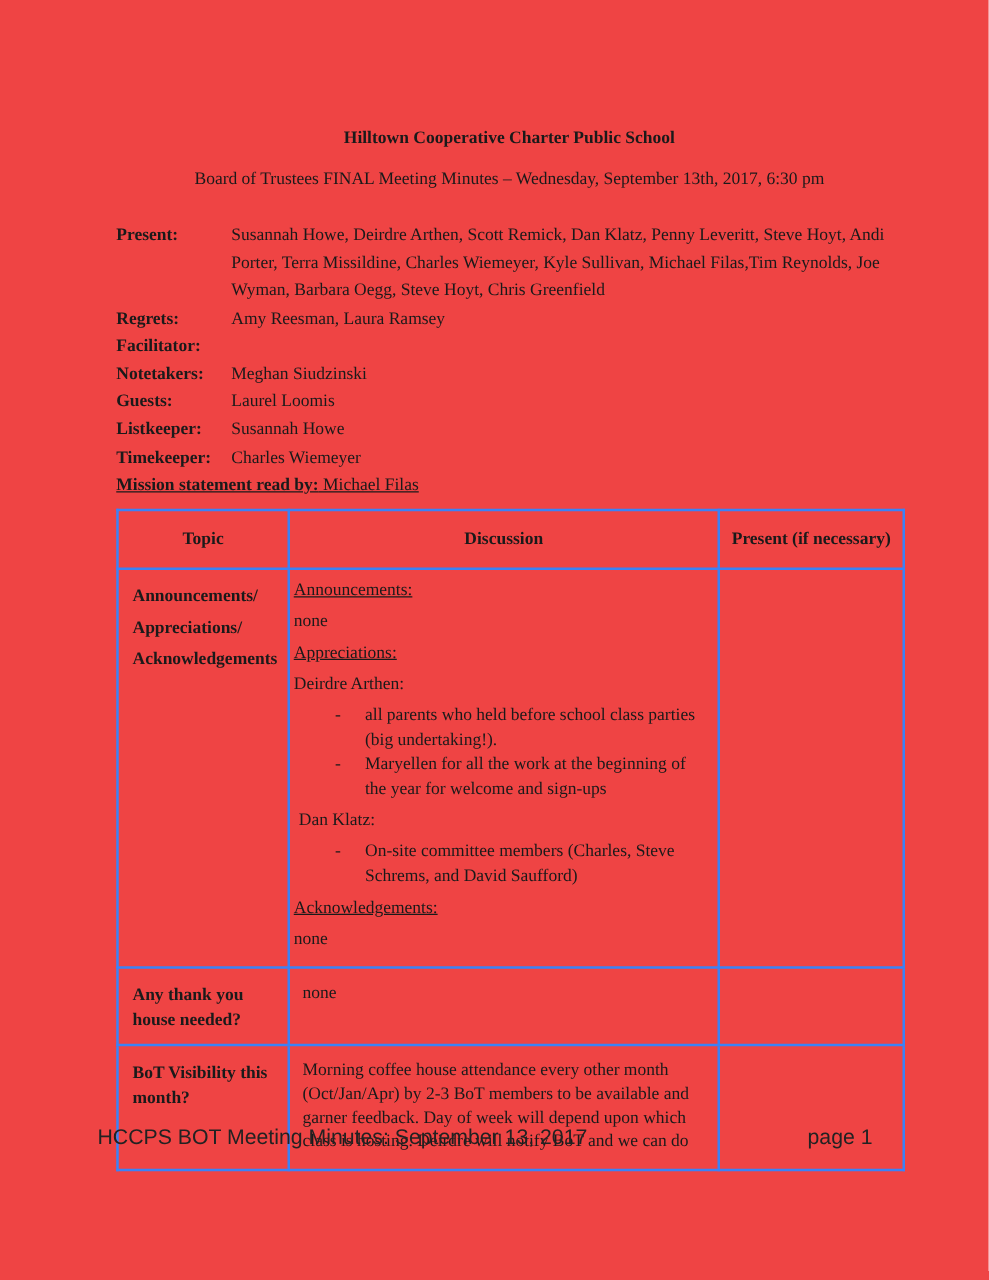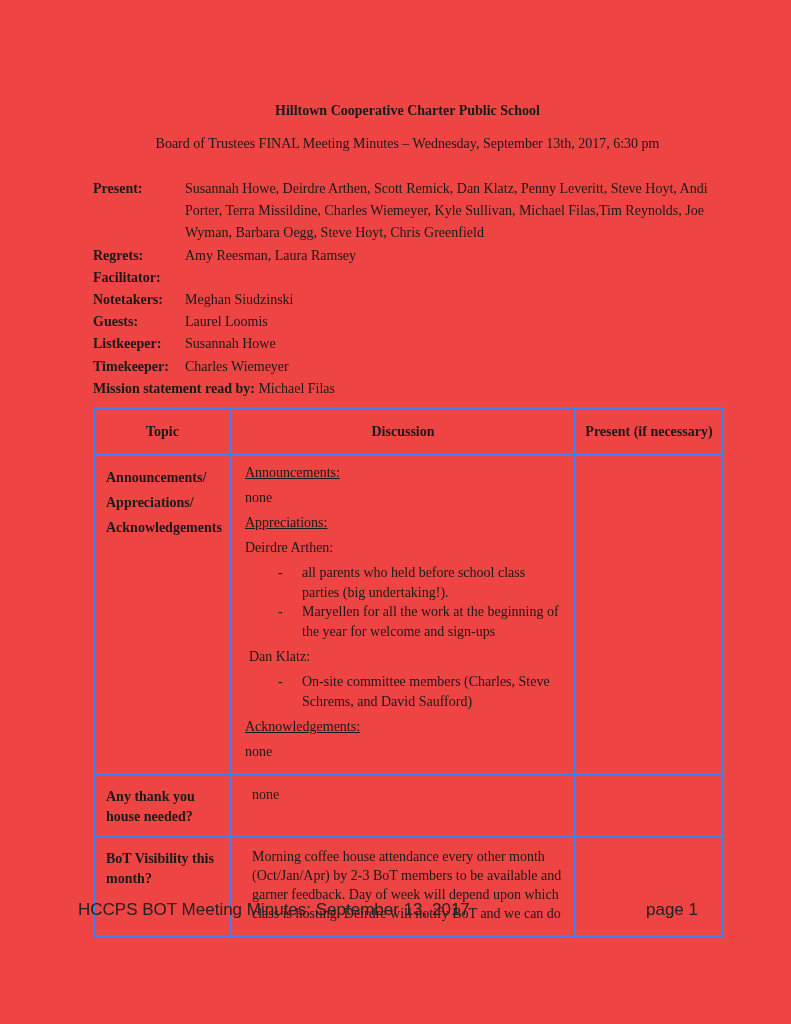--- a/index.html
+++ b/index.html
@@ -33,21 +33,21 @@
   .meta { margin-bottom: 7px; }
   .meta-row {
     display: flex;
     line-height: 22.2px;
   }
   .meta-label {
     flex: 0 0 92px;
     font-weight: bold;
   }
   .meta-value { flex: 1 1 auto; }
-  .meta-mission { line-height: 22.2px; }
+  .meta-mission { line-height: 22.2px; text-decoration: underline; }
   .meta-label-inline { font-weight: bold; }
 
   table.minutes {
     border-collapse: collapse;
     width: 629px;
     table-layout: fixed;
   }
   table.minutes col.c-topic  { width: 137px; }
   table.minutes col.c-disc   { width: 344px; }
   table.minutes col.c-action { width: 148px; }
@@ -64,21 +64,21 @@
     padding: 4px;
   }
   tr.row-announcements { height: 312px; }
   tr.row-thankyou      { height: 62px;  }
   tr.row-visibility    { height: 96px;  }
 
   td.topic-cell { padding: 9px 6px 6px 11px; font-weight: bold; }
   .topic-line { margin: 0; line-height: 25px; }
   .topic-wrap { margin: 0; line-height: 19.5px; padding-top: 3px; }
 
-  td.disc-cell { padding: 7px 9px 6px 13px; }
+  td.disc-cell { padding: 7px 9px 6px 3px; }
   .blk { margin: 0 0 6px 0; line-height: 19px; }
   .blk-heading { text-decoration: underline; }
   .blk-indent  { padding-left: 4px; }
   .blk-indent7 { padding-left: 7px; padding-top: 3px; }
   ul.dash-list {
     list-style: none;
     margin: 0 0 6px 0;
     padding: 0 0 0 33px;
   }
   ul.dash-list li {

